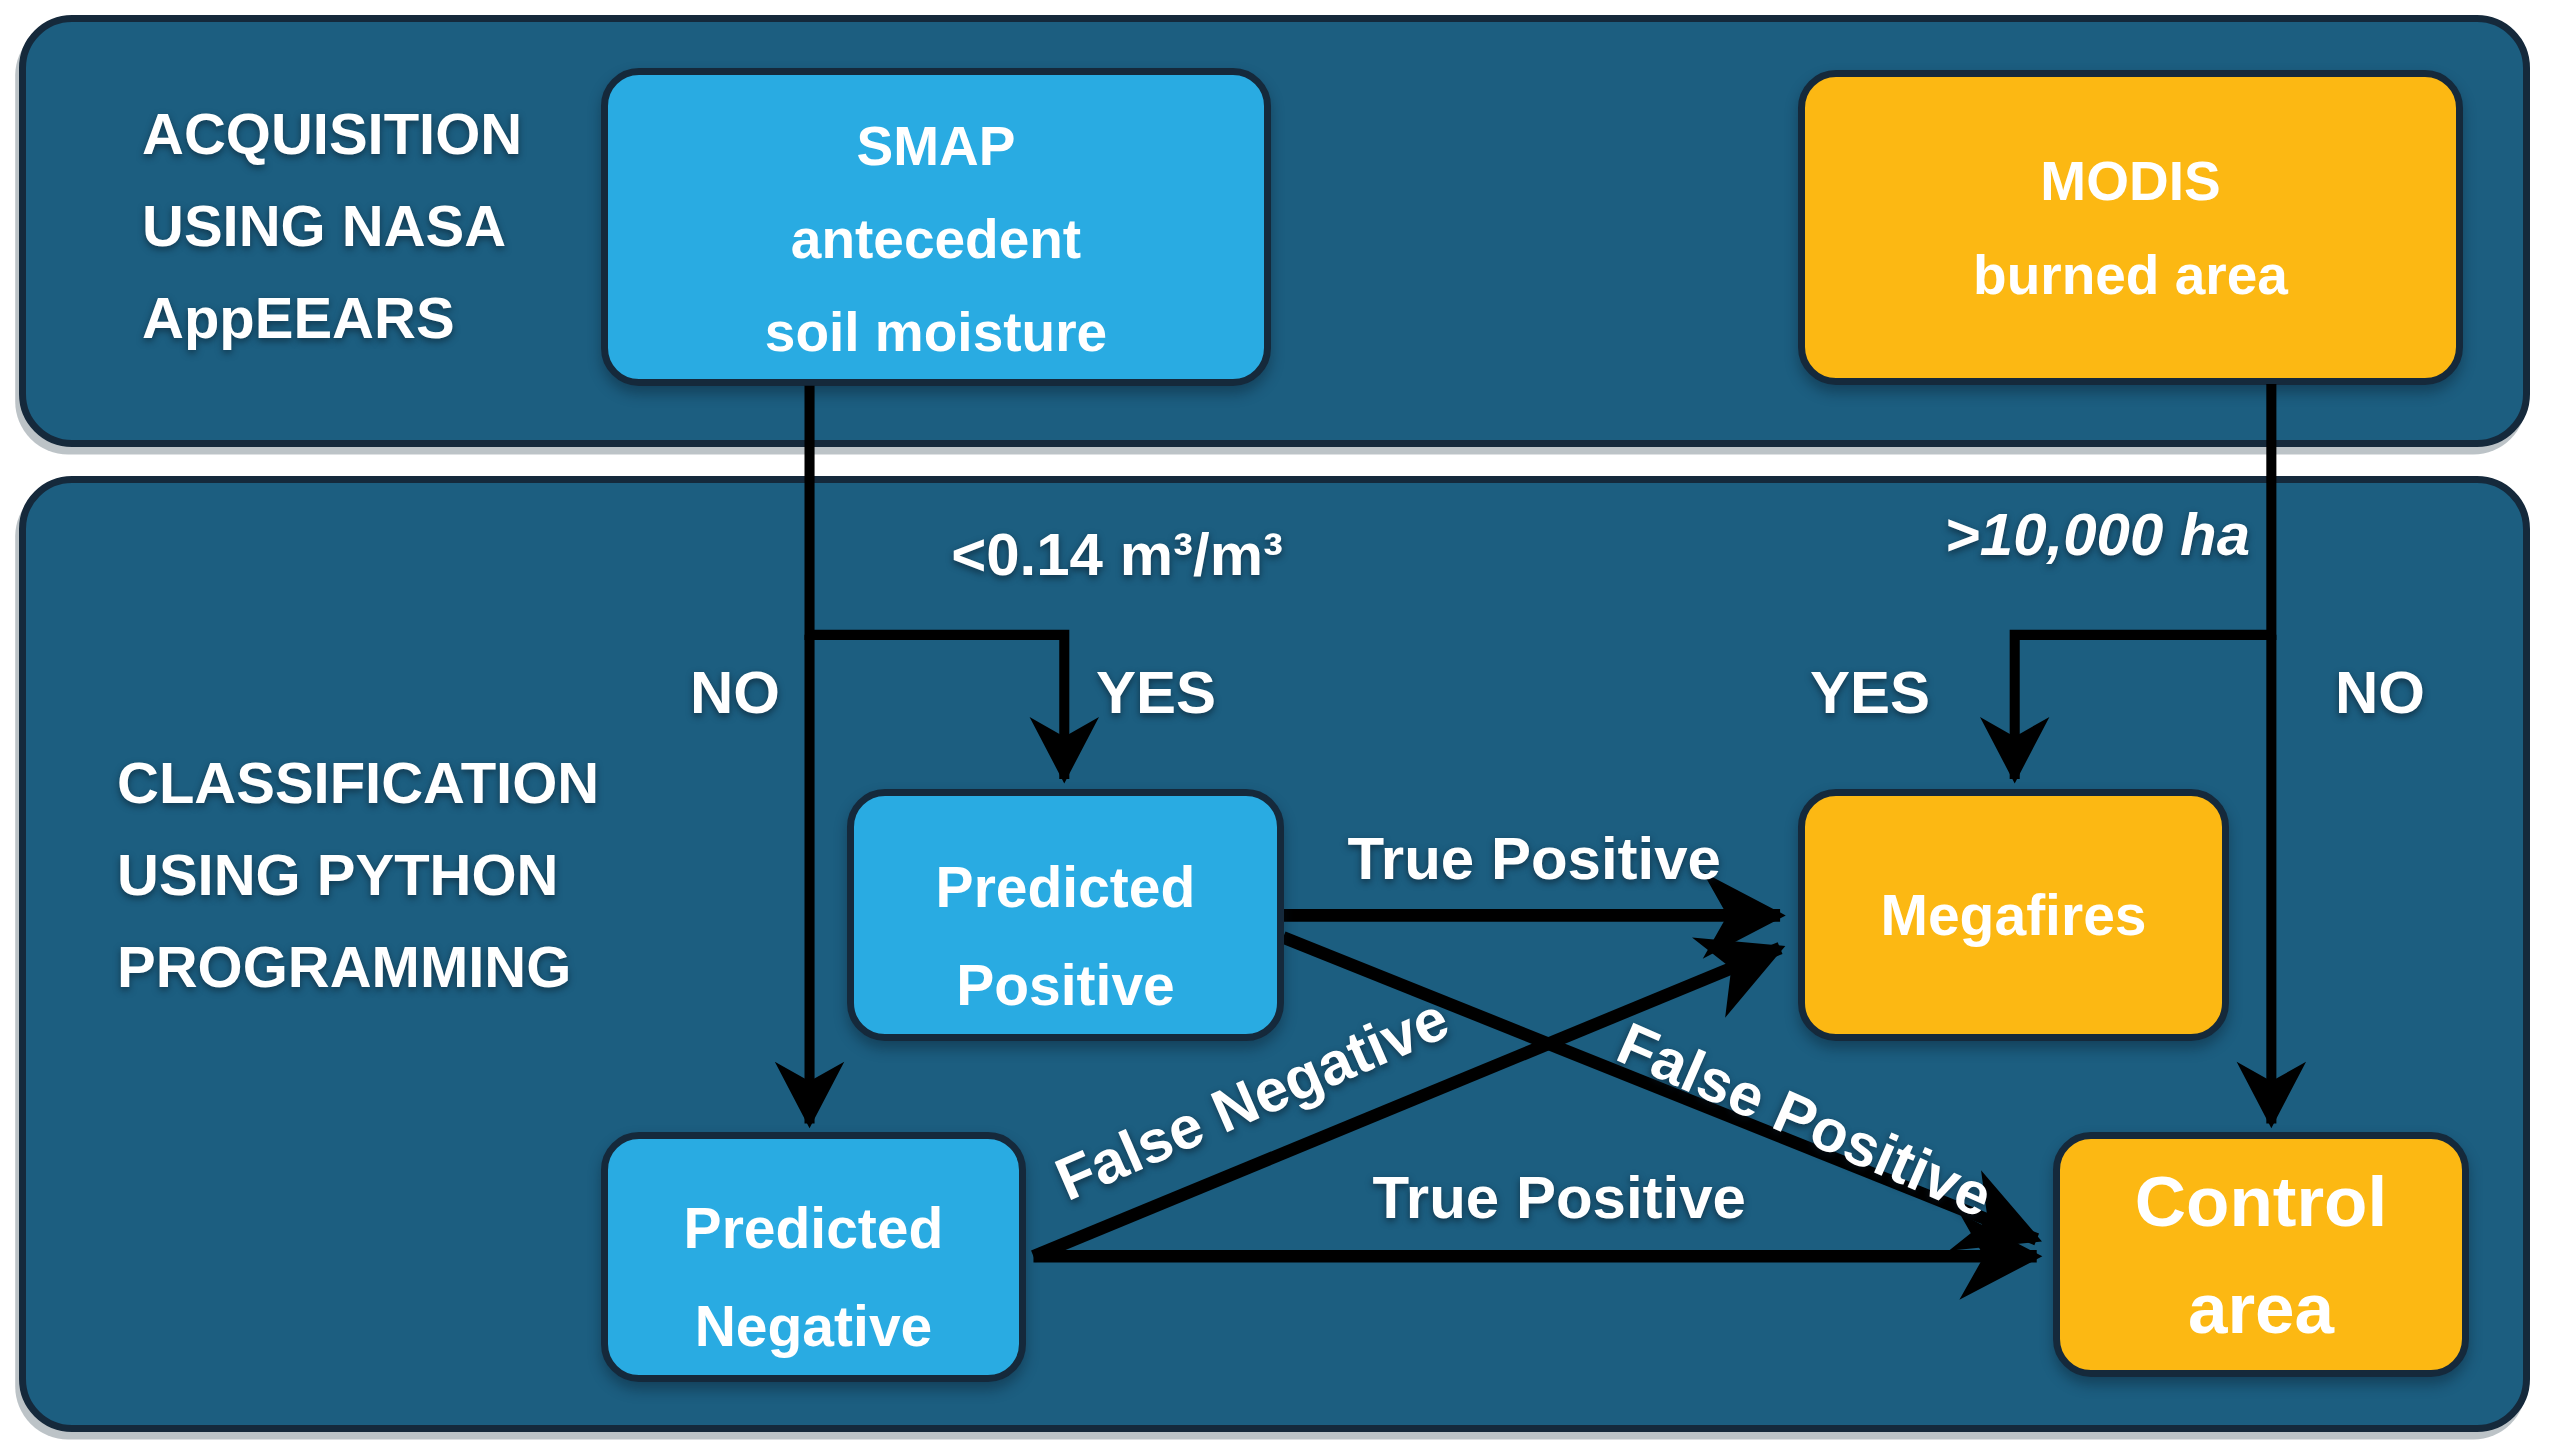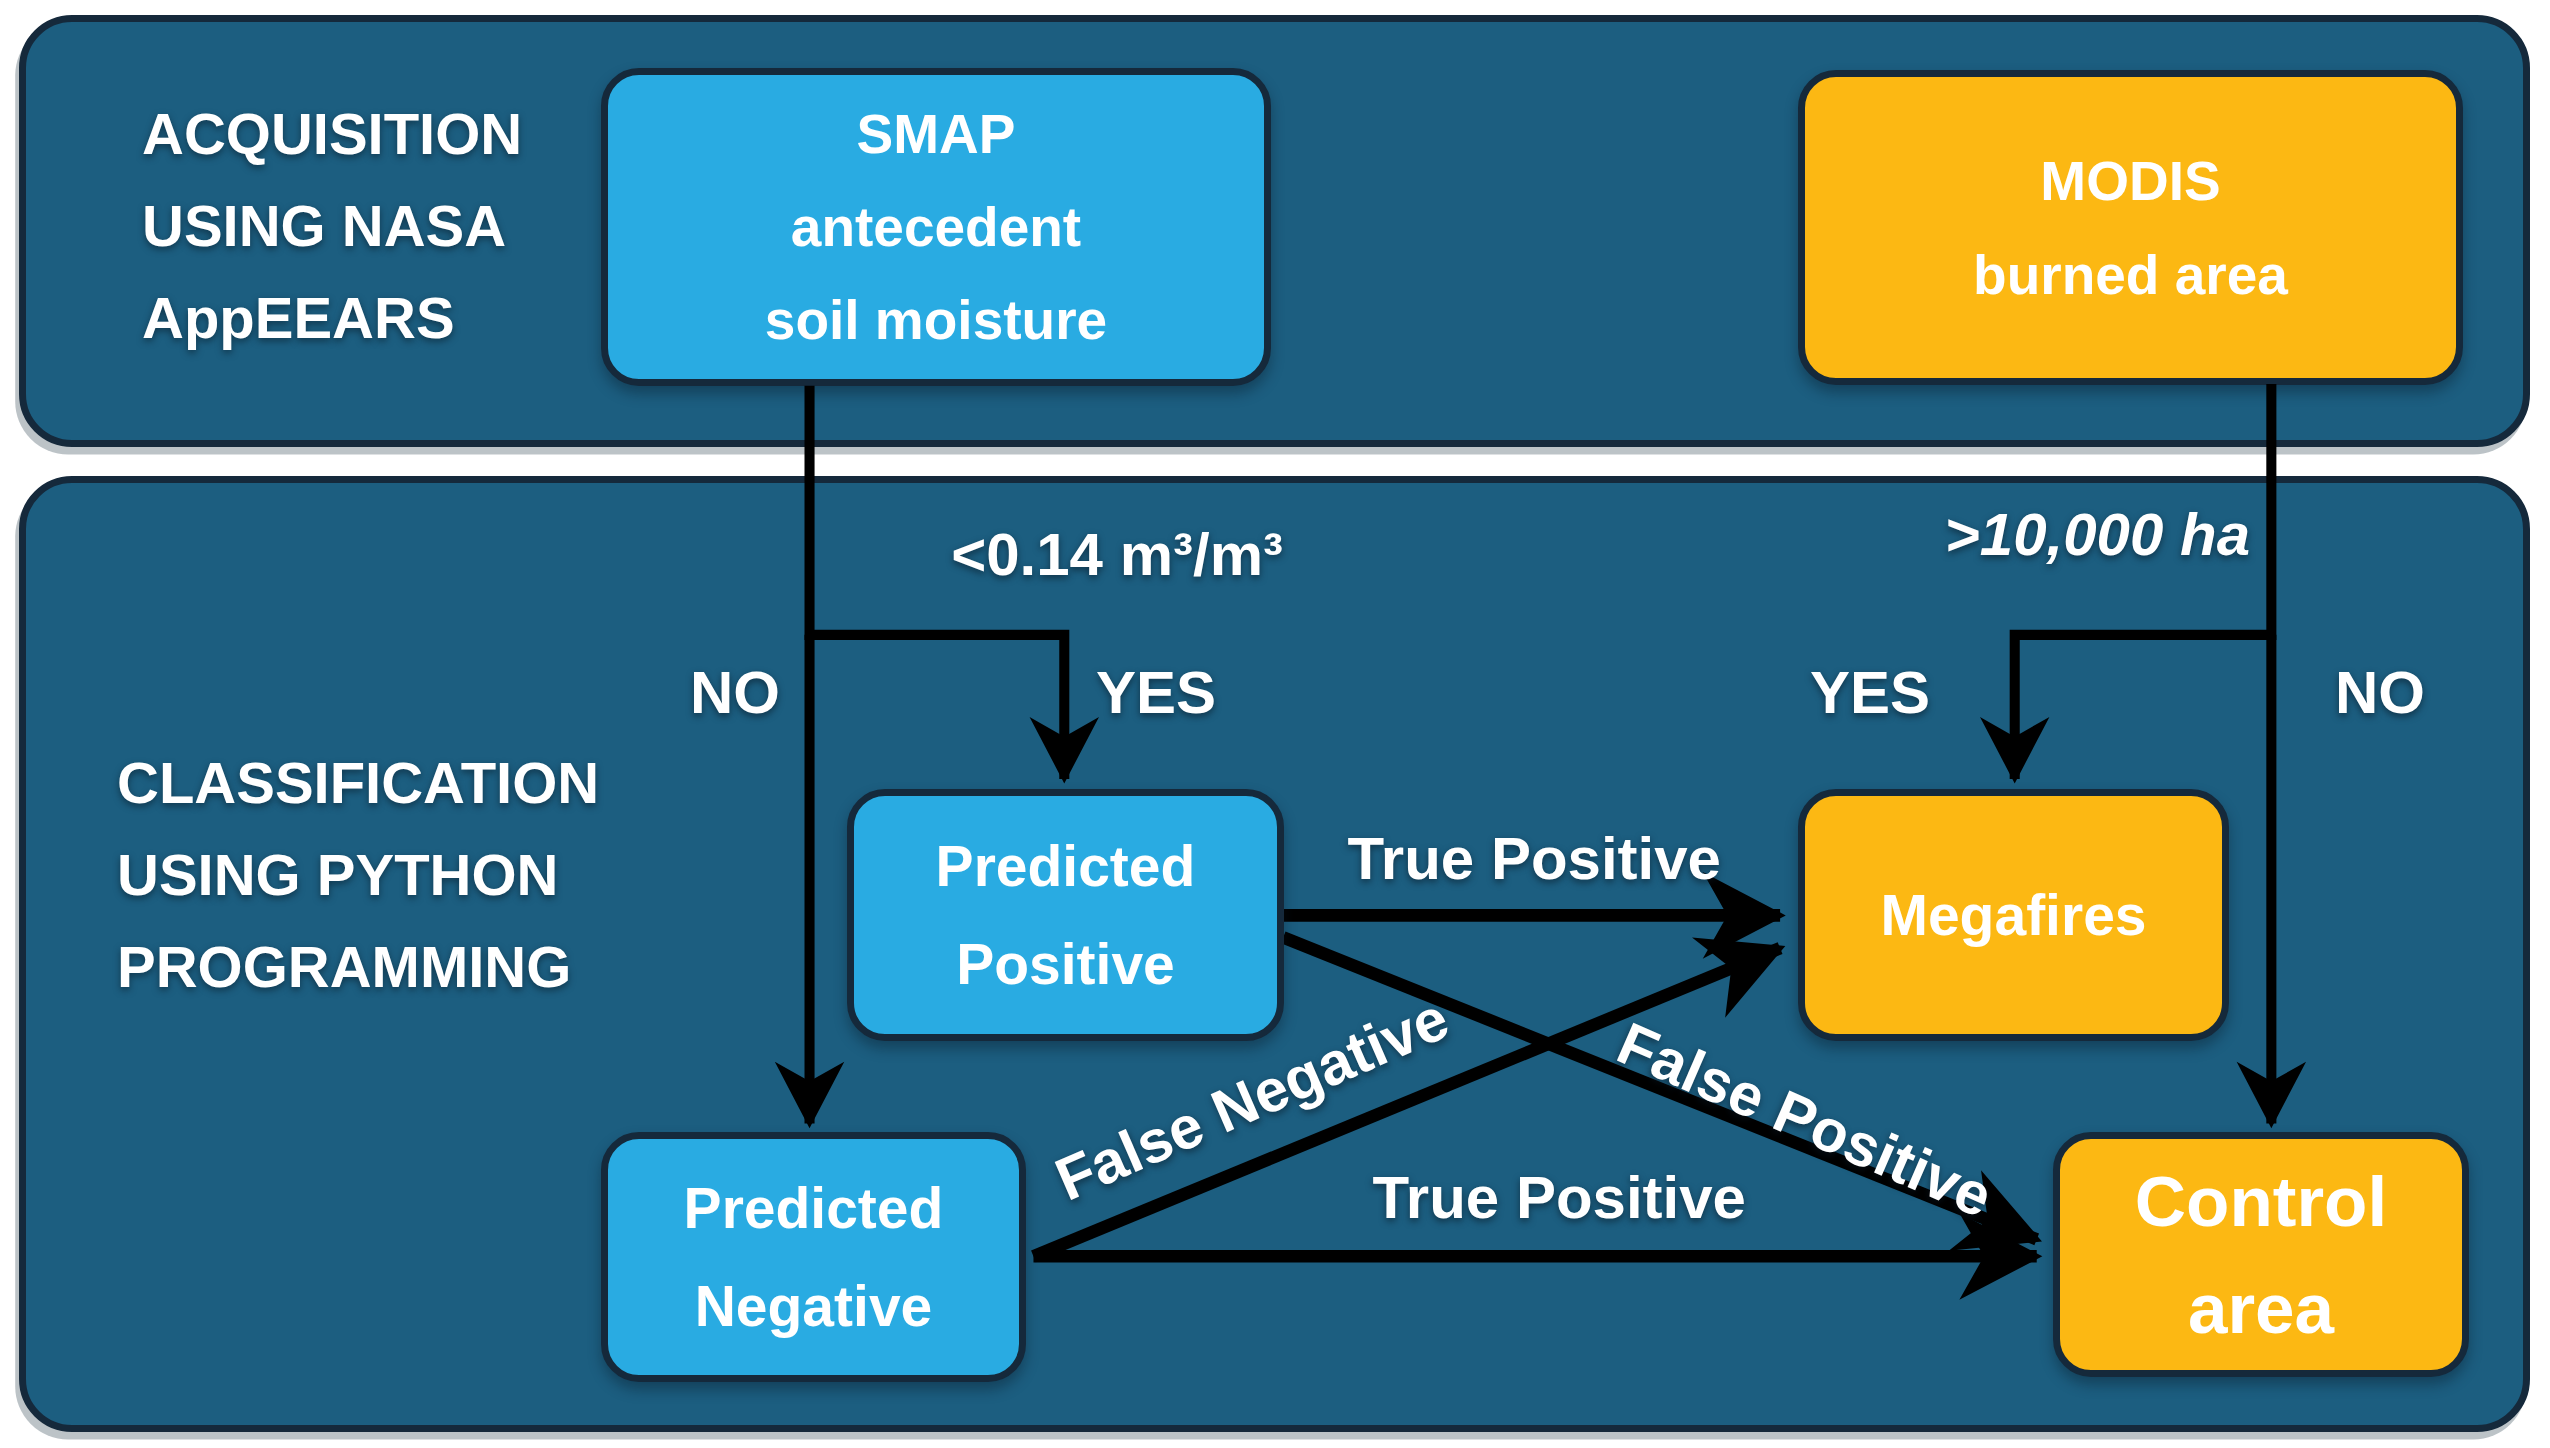--- a/index.html
+++ b/index.html
@@ -32,21 +32,21 @@
   #cls-title{left:117px;top:737px;}
 
   .node{
     position:absolute;box-sizing:border-box;
     border:7px solid var(--box-border);border-radius:38px;
     display:flex;align-items:center;justify-content:center;
     text-align:center;color:var(--text);font-weight:700;
     white-space:pre-line;
     box-shadow:0 7.5px 12.6px rgba(9,24,36,.38);
   }
-  .blue{background:var(--box-blue);}
+  .blue{background:var(--box-blue);align-items:flex-end;}
   .orange{background:var(--box-orange);}
   #smap-box{left:601px;top:68px;width:670px;height:318px;font-size:55px;line-height:93px;}
   #modis-box{left:1798px;top:70px;width:665px;height:315px;font-size:55px;line-height:94px;}
   #pred-pos-box{left:847px;top:789px;width:437px;height:252px;font-size:57px;line-height:98px;}
   #pred-neg-box{left:601px;top:1132px;width:425px;height:250px;font-size:57px;line-height:98px;}
   #megafires-box{left:1798px;top:789px;width:431px;height:252px;font-size:57px;line-height:94px;justify-content:center;}
   #control-box{left:2053px;top:1132px;width:416px;height:245px;font-size:71px;line-height:107px;}
 
   .flow-label{
     position:absolute;color:var(--text);font-weight:700;font-size:60px;

